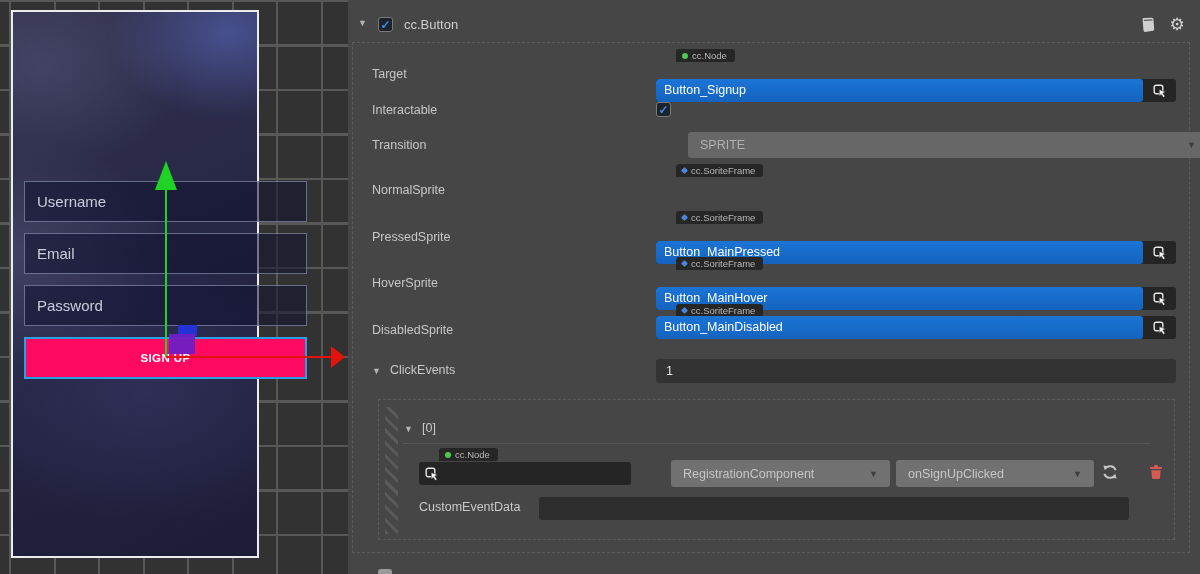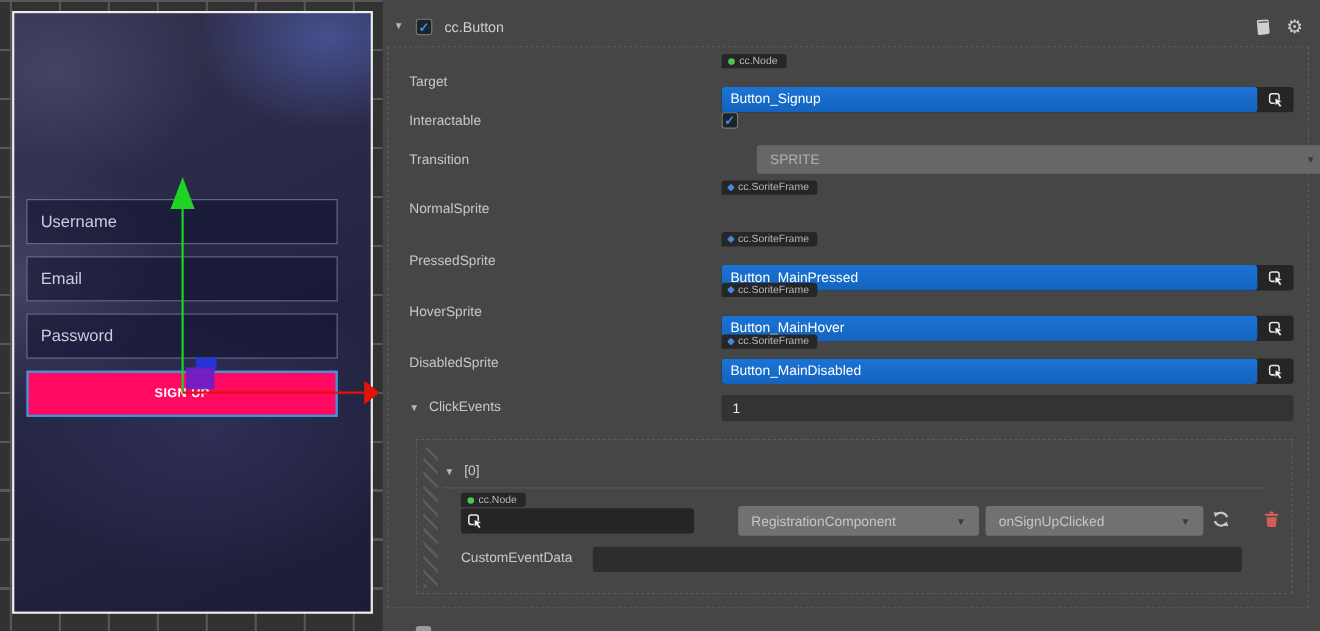--- a/index.html
+++ b/index.html
@@ -6,21 +6,21 @@
   #app{position:relative;width:1200px;height:574px;overflow:hidden;
        font-family:"Liberation Sans",sans-serif;background:#464646;}
 
   
   .scene{position:absolute;left:0;top:0;width:348px;height:574px;
     background-color:#323232;
     background-image:
       repeating-linear-gradient(to right,#585858 0 2px,transparent 2px 44.5px),
       repeating-linear-gradient(to bottom,#585858 0 2px,transparent 2px 44.5px);
     background-position:9px 0,0 0;}
-  .scene-panel{position:absolute;left:11px;top:10px;width:328px;height:548px;
+  .scene-panel{position:absolute;left:11px;top:10px;width:248px;height:548px;
     box-sizing:border-box;border:2px solid #ececf0;
     background:
       radial-gradient(170px 120px at 88% 4%,rgba(95,115,210,.5),rgba(95,115,210,0) 70%),
       radial-gradient(200px 150px at 12% 10%,rgba(110,110,150,.3),rgba(110,110,150,0) 70%),
       radial-gradient(230px 170px at 0% 45%,rgba(130,130,165,.28),rgba(130,130,165,0) 70%),
       radial-gradient(260px 180px at 55% 70%,rgba(70,70,130,.35),rgba(70,70,130,0) 75%),
       linear-gradient(155deg,#33334f 0%,#272746 45%,#1c1c36 100%);}
   .sfield{position:absolute;left:11px;width:283px;height:41px;box-sizing:border-box;
     background:rgba(16,18,48,.55);border:1px solid rgba(165,175,210,.55);
     color:#c9ccdb;font-size:15px;display:flex;align-items:center;padding-left:12px;}
@@ -37,21 +37,21 @@
     border-radius:3px;background:#1d232b;display:flex;align-items:center;justify-content:center;}
   .checkbox .tick{color:#3f8cf0;font-size:12px;font-weight:bold;line-height:12px;}
   .hdr-cb{left:30px;top:17px;}
   .hdr-title{position:absolute;left:56px;top:17px;font-size:13px;font-weight:500;color:#cecece;}
   .hdr-ic{position:absolute;top:15px;width:20px;height:20px;display:flex;align-items:center;justify-content:center;}
   .ic-book{left:789px;}
   .ic-gear{left:819px;font-size:17px;color:#d0d0d0;line-height:18px;}
   .body-border{position:absolute;left:4px;top:42px;width:838px;height:511px;border:1px dashed #5c5c5c;box-sizing:border-box;}
   .lbl{position:absolute;left:24px;font-size:12.5px;color:#c7c7c7;}
   .tag{position:absolute;display:inline-flex;align-items:center;gap:4px;background:#262626;
-    padding:1px 8px 1px 6px;border-radius:3px 3px 3px 0;font-size:9.5px;color:#b8b8b8;height:11px;}
+    padding:1px 8px 1px 6px;border-radius:3px 3px 3px 0;font-size:9.5px;color:#b8b8b8;height:11px;margin-left:20px;}
   .dot{width:6px;height:6px;border-radius:50%;}
   .dot.g{background:#49c94f;}
   .dot.b{background:#4a86d8;border-radius:1px;transform:rotate(45deg);width:5px;height:5px;}
   .ref{position:absolute;display:flex;background:#252525;border-radius:3px;overflow:hidden;height:23px;}
   .ref-val{flex:1;background:linear-gradient(#1b74d6,#1463be);color:#fff;font-size:12.5px;
     line-height:23px;padding:0 8px;border-radius:3px;white-space:nowrap;overflow:hidden;}
   .ref-pick{display:flex;align-items:center;justify-content:center;}
   .w-big{width:520px;margin-top:16px;}  .w-big .ref-pick{width:33px;}
   .w-sm{width:212px;}   .w-sm .ref-pick{width:26px;}
   .dd{position:absolute;box-sizing:border-box;border-radius:3px;display:flex;align-items:center;
@@ -179,21 +179,21 @@
           <polygon points="6.2,5.4 12.8,8.1 9.9,9.2 12.2,12.3 10.4,13.5 8.2,10.4 6.2,12.2" fill="#f5f5f5" stroke="#222" stroke-width="0.6"></polygon>
         </svg>
       </div>
     </div>
 
     <div class="lbl" style="top:323px">DisabledSprite</div>
     <div class="tag" style="left:308px;top:304px">
       <span class="dot b"></span>
       <span>cc.SoriteFrame</span>
     </div>
-    <div class="ref w-big" style="left:308px;top:310px">
+    <div class="ref w-big" style="left:308px;top:300px">
       <div class="ref-val">Button_MainDisabled</div>
       <div class="ref-pick">
         <svg width="14" height="14" viewBox="0 0 14 14">
           <rect x="1.2" y="1.2" width="8.6" height="8.6" rx="2" fill="none" stroke="#e8e8e8" stroke-width="1.4"></rect>
           <polygon points="6.2,5.4 12.8,8.1 9.9,9.2 12.2,12.3 10.4,13.5 8.2,10.4 6.2,12.2" fill="#f5f5f5" stroke="#222" stroke-width="0.6"></polygon>
         </svg>
       </div>
     </div>
 
     <div class="tri" style="position:absolute;left:24px;top:366px">▼</div>

